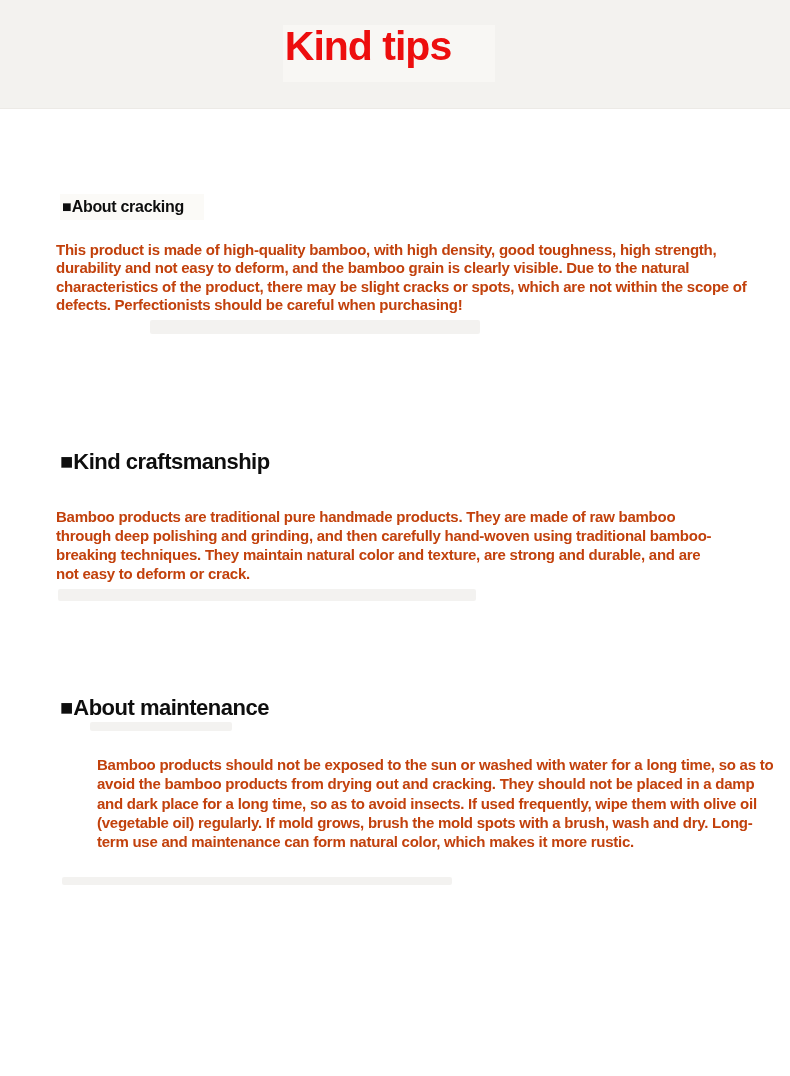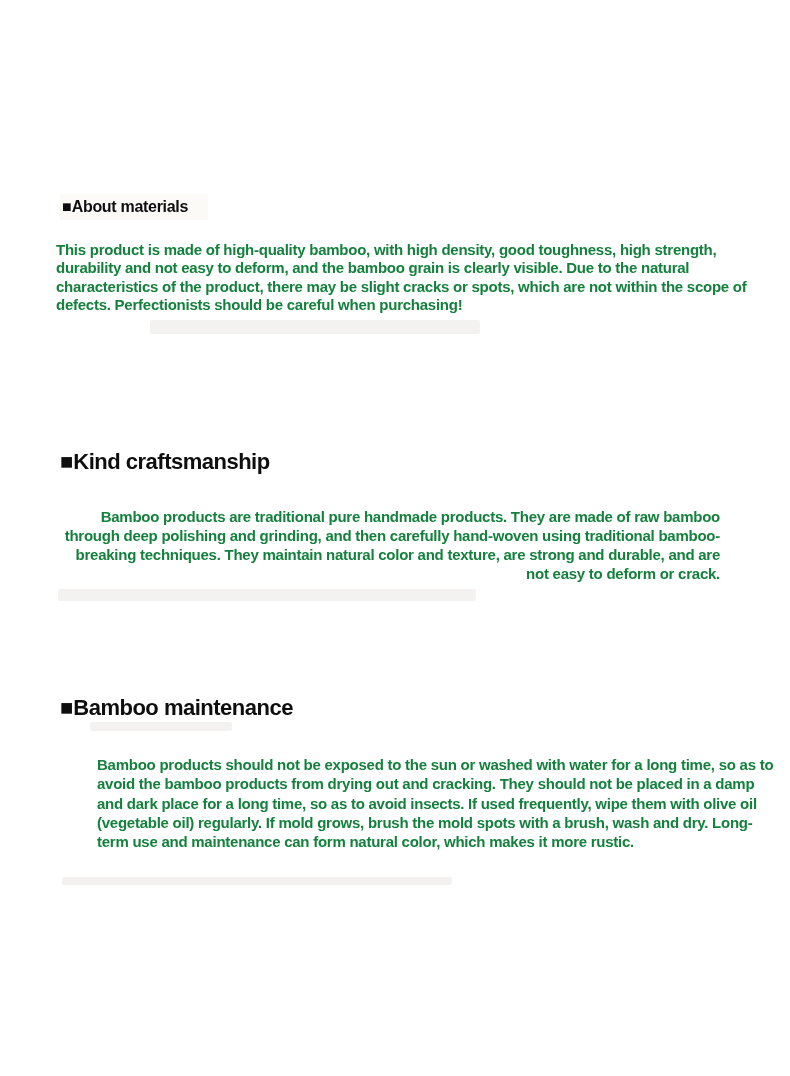--- a/index.html
+++ b/index.html
@@ -72,57 +72,61 @@
     letter-spacing: -0.5px;
   }
   .sec-heading.h2 { left: 60px; top: 447px; }
   .sec-heading.h3 { left: 60px; top: 693px; }
   .body-text {
     position: absolute;
     left: 56px;
     font-size: 15px;
     font-weight: bold;
     letter-spacing: -0.25px;
-    color: #15803d;
+    color: #c2410c;
     margin: 0;
   }
   .body-1 { top: 241px; width: 692px; line-height: 18.3px; }
-  .body-2 { top: 507px; width: 664px; line-height: 19px; text-align: right; }
+  .body-2 { top: 507px; width: 664px; line-height: 19px; }
   .body-3 { top: 755px; width: 684px; line-height: 19.3px; margin-left: 41px; }
   .smudge {
     position: absolute;
     background: rgba(186, 183, 174, 0.18);
     border-radius: 2px;
   }
   .smudge.s1 { left: 150px; top: 320px; width: 330px; height: 14px; }
   .smudge.s2 { left: 58px;  top: 589px; width: 418px; height: 12px; }
   .smudge.s3 { left: 90px;  top: 722px; width: 142px; height: 9px; }
   .smudge.s4 { left: 62px;  top: 877px; width: 390px; height: 8px; }
 </style>
 </head>
 <body>
 
 <div class="page">
 
+  <div class="header">
+    <div class="title-glow"></div>
+    <h1 class="page-title">Kind tips</h1>
+  </div>
 
   <div class="sec-heading small">
     <span class="bullet">■</span>
-    <span>About materials</span>
+    <span>About cracking</span>
   </div>
   <p class="body-text body-1">This product is made of high-quality bamboo, with high density, good toughness, high strength, durability and not easy to deform, and the bamboo grain is clearly visible. Due to the natural characteristics of the product, there may be slight cracks or spots, which are not within the scope of defects. Perfectionists should be careful when purchasing!</p>
 
   <div class="sec-heading large h2">
     <span class="bullet">■</span>
     <span>Kind craftsmanship</span>
   </div>
   <p class="body-text body-2">Bamboo products are traditional pure handmade products. They are made of raw bamboo through deep polishing and grinding, and then carefully hand-woven using traditional bamboo-breaking techniques. They maintain natural color and texture, are strong and durable, and are not easy to deform or crack.</p>
 
   <div class="sec-heading large h3">
     <span class="bullet">■</span>
-    <span>Bamboo maintenance</span>
+    <span>About maintenance</span>
   </div>
   <p class="body-text body-3">Bamboo products should not be exposed to the sun or washed with water for a long time, so as to avoid the bamboo products from drying out and cracking. They should not be placed in a damp and dark place for a long time, so as to avoid insects. If used frequently, wipe them with olive oil (vegetable oil) regularly. If mold grows, brush the mold spots with a brush, wash and dry. Long-term use and maintenance can form natural color, which makes it more rustic.</p>
 
   <div class="smudge s1"></div>
   <div class="smudge s2"></div>
   <div class="smudge s3"></div>
   <div class="smudge s4"></div>
 
 </div>
 

